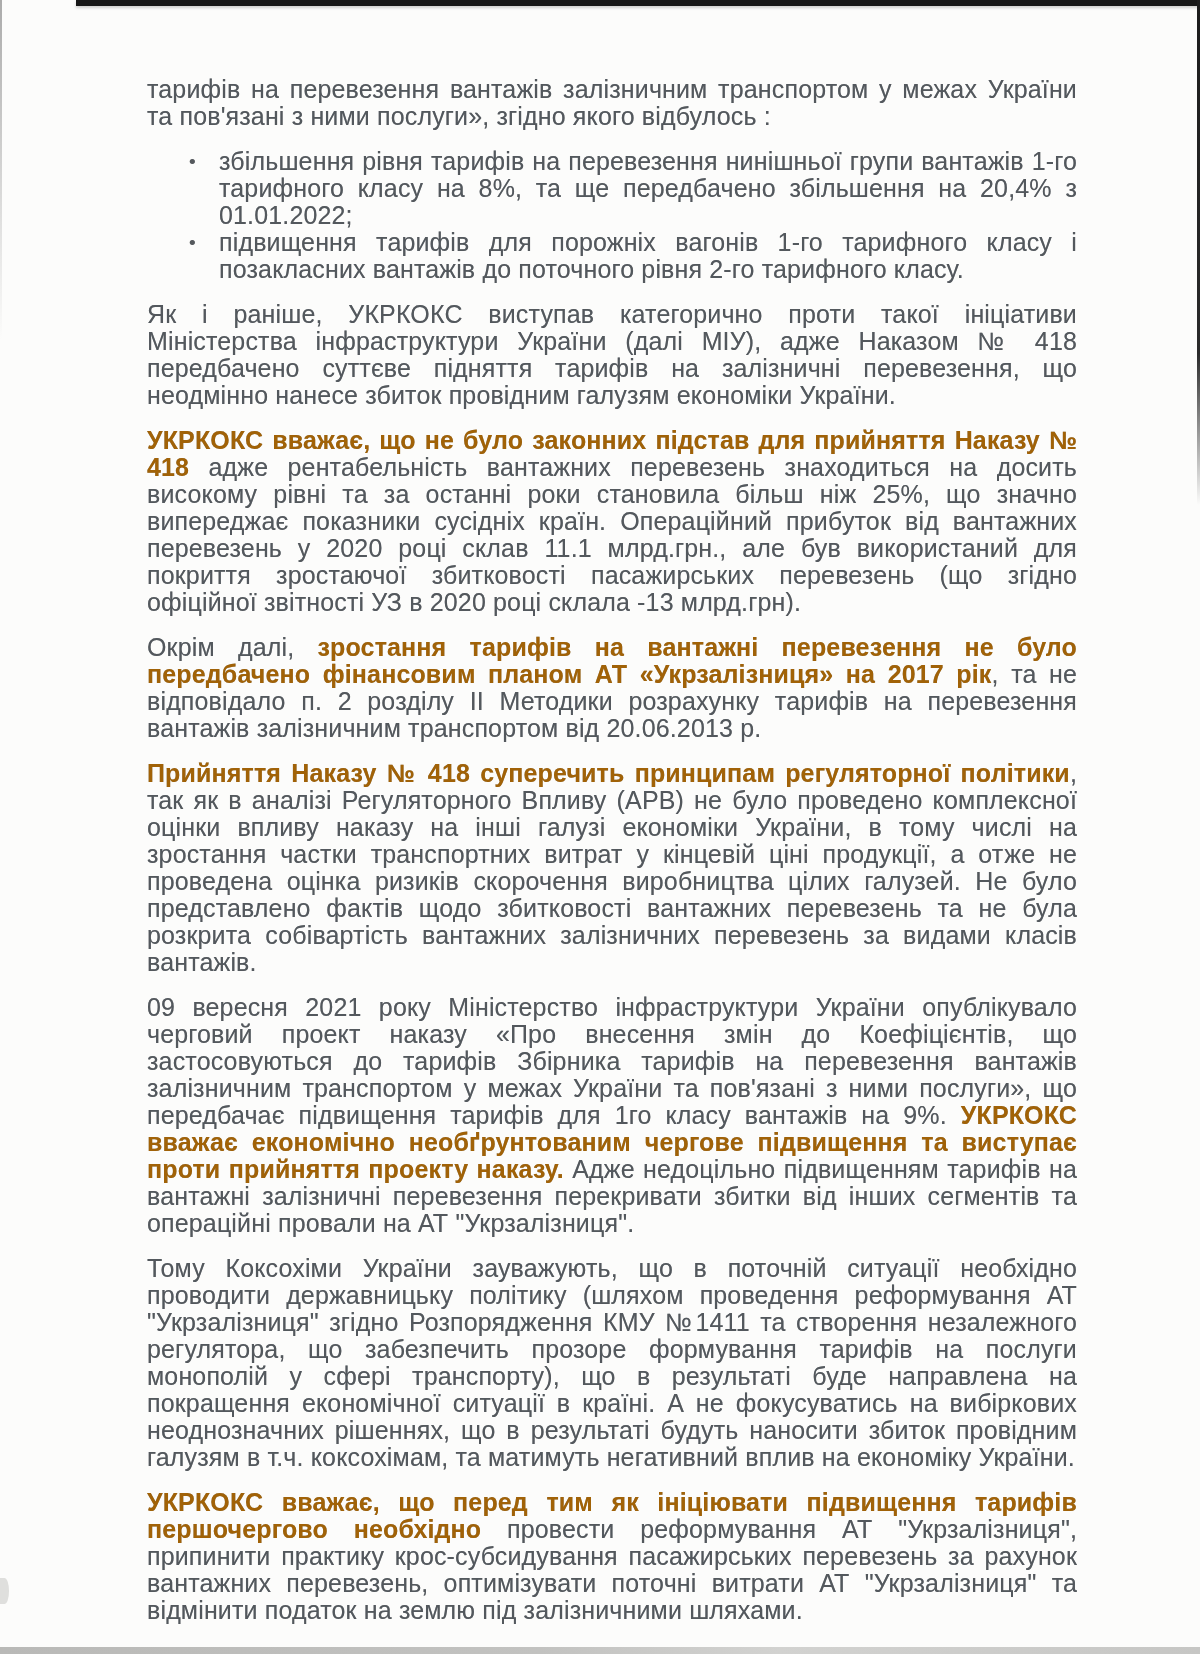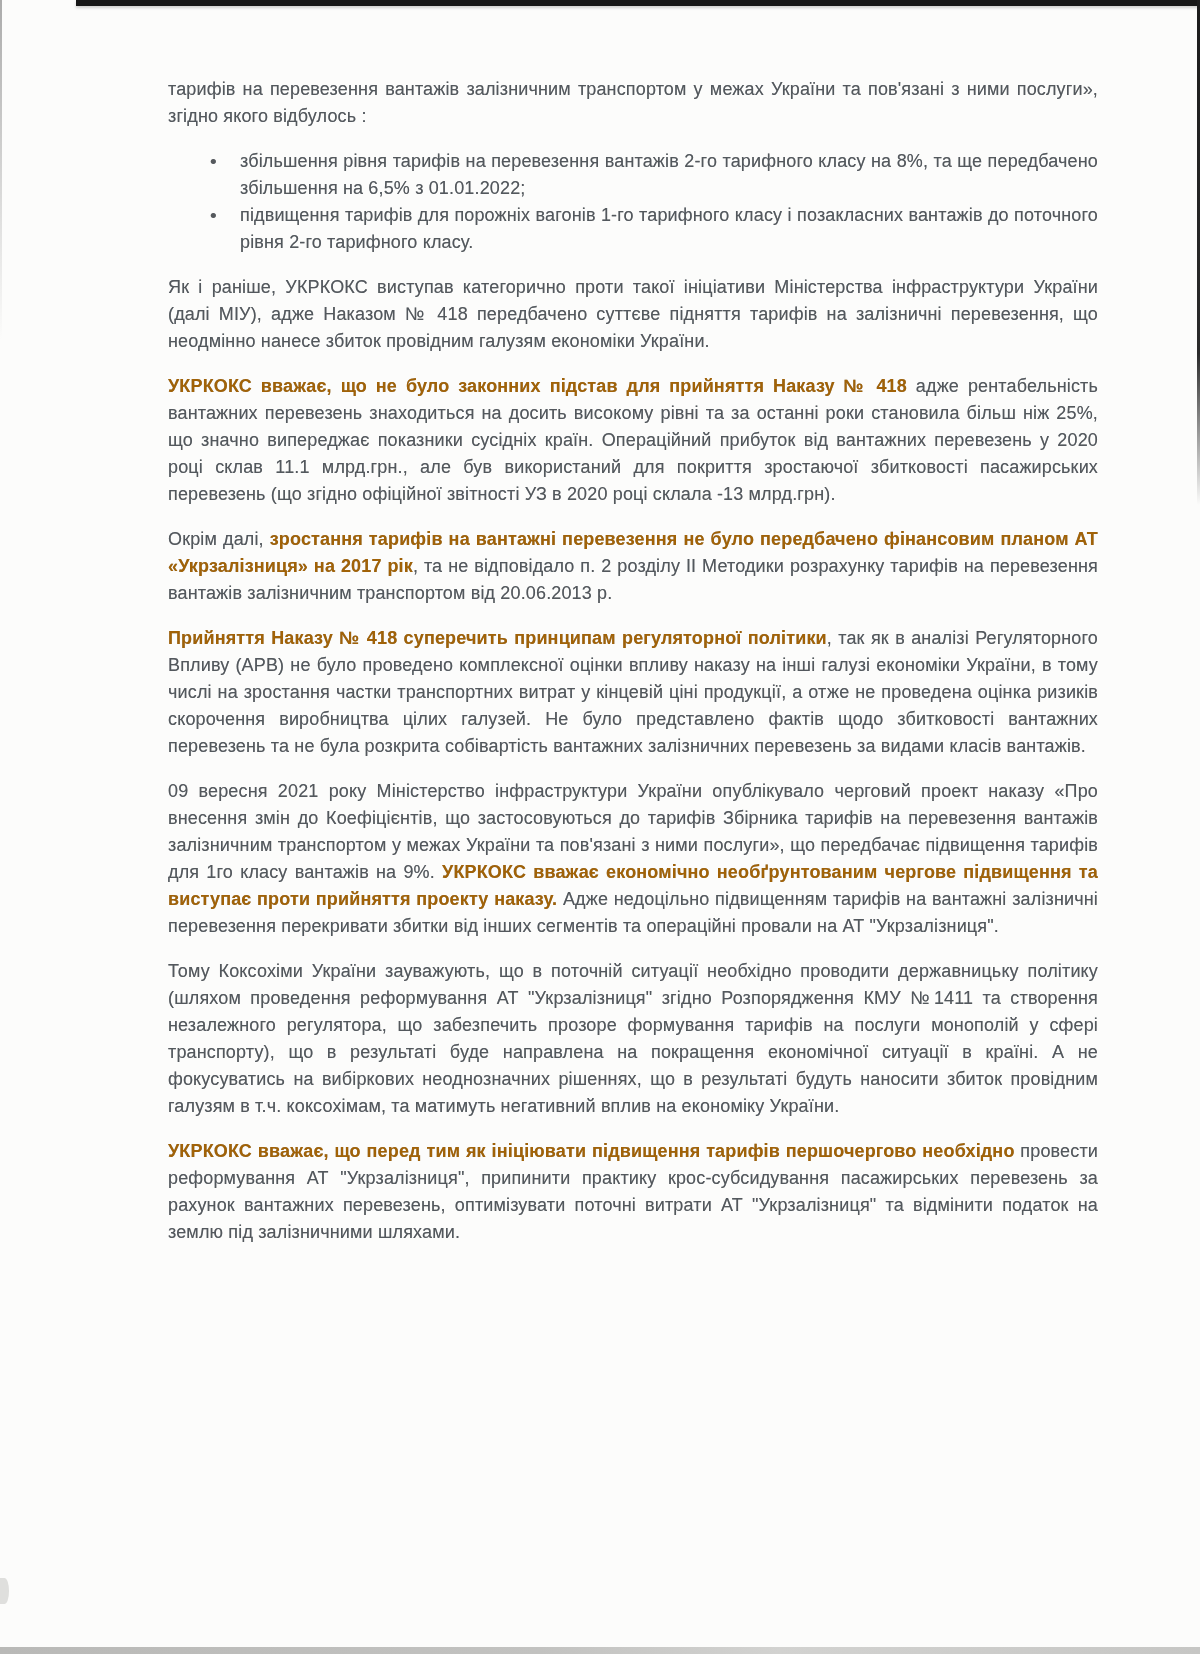--- a/index.html
+++ b/index.html
@@ -27,23 +27,23 @@
   .left-smudge {
     position: absolute; left: 0; top: 1578px; width: 9px; height: 26px;
     background: #d9d9d7; border-radius: 0 50% 50% 0; opacity: .85;
   }
   .bottom-bar {
     position: absolute; left: 0; bottom: 0; width: 100%; height: 7px;
     background: linear-gradient(90deg, #b9b9b7 0%, #c2c2c0 45%, #d2d2d0 65%, #c6c6c4 100%);
   }
   
   .content {
-    position: absolute; left: 168px; top: 76px; width: 930px;
+    position: absolute; left: 147px; top: 76px; width: 930px;
     color: #53585d;
-    font-size: 18px; line-height: 27px;
+    font-size: 25px; line-height: 27px;
     text-align: justify;
     letter-spacing: 0.15px;
     text-shadow: 0 0 0.5px rgba(83,88,93,0.5);
   }
   .content p { margin: 0 0 18px 0; }
   .content strong { font-weight: bold; color: #a16207; }
   ul.bullets { list-style: none; margin: 0 0 18px 0; padding: 0 0 0 72px; }
   ul.bullets li { position: relative; }
   ul.bullets li::before {
     content: "\2022";
@@ -58,21 +58,21 @@
 <div class="right-edge-line"></div>
 <div class="left-edge-line"></div>
 <div class="left-smudge"></div>
 <div class="bottom-bar"></div>
 
 <div class="content">
 
   <p><span>тарифів на перевезення вантажів залізничним транспортом у межах України та пов'язані з ними послуги», згідно якого відбулось :</span></p>
 
   <ul class="bullets">
-    <li><span>збільшення рівня тарифів на перевезення вантажів 2-го тарифного класу на 8%, та ще передбачено збільшення на 6,5% з 01.01.2022;</span></li>
+    <li><span>збільшення рівня тарифів на перевезення нинішньої групи вантажів 1-го тарифного класу на 8%, та ще передбачено збільшення на 20,4% з 01.01.2022;</span></li>
     <li><span>підвищення тарифів для порожніх вагонів 1-го тарифного класу і позакласних вантажів до поточного рівня 2-го тарифного класу.</span></li>
   </ul>
 
   <p><span>Як і раніше, УКРКОКС виступав категорично проти такої ініціативи Міністерства інфраструктури України (далі МІУ), адже Наказом № 418 передбачено суттєве підняття тарифів на залізничні перевезення, що неодмінно нанесе збиток провідним галузям економіки України.</span></p>
 
   <p><strong>УКРКОКС вважає, що не було законних підстав для прийняття Наказу № 418 </strong><span>адже рентабельність вантажних перевезень знаходиться на досить високому рівні та за останні роки становила більш ніж 25%, що значно випереджає показники сусідніх країн. Операційний прибуток від вантажних перевезень у 2020 році склав 11.1 млрд.грн., але був використаний для покриття зростаючої збитковості пасажирських перевезень (що згідно офіційної звітності УЗ  в 2020 році склала -13 млрд.грн).</span></p>
 
   <p><span>Окрім далі, </span><strong>зростання тарифів на вантажні перевезення не було передбачено фінансовим планом АТ «Укрзалізниця» на 2017 рік</strong><span>, та не відповідало п. 2 розділу ІІ Методики розрахунку тарифів на перевезення вантажів залізничним транспортом від 20.06.2013 р.</span></p>
 
   <p><strong>Прийняття Наказу № 418 суперечить принципам регуляторної політики</strong><span>, так як в аналізі Регуляторного Впливу (АРВ) не було проведено комплексної оцінки впливу наказу на інші галузі економіки України, в тому числі на зростання частки транспортних витрат у кінцевій ціні продукції, а отже не проведена оцінка ризиків скорочення виробництва цілих галузей. Не було представлено фактів щодо збитковості вантажних перевезень та не була розкрита собівартість вантажних залізничних перевезень за видами класів вантажів.</span></p>

